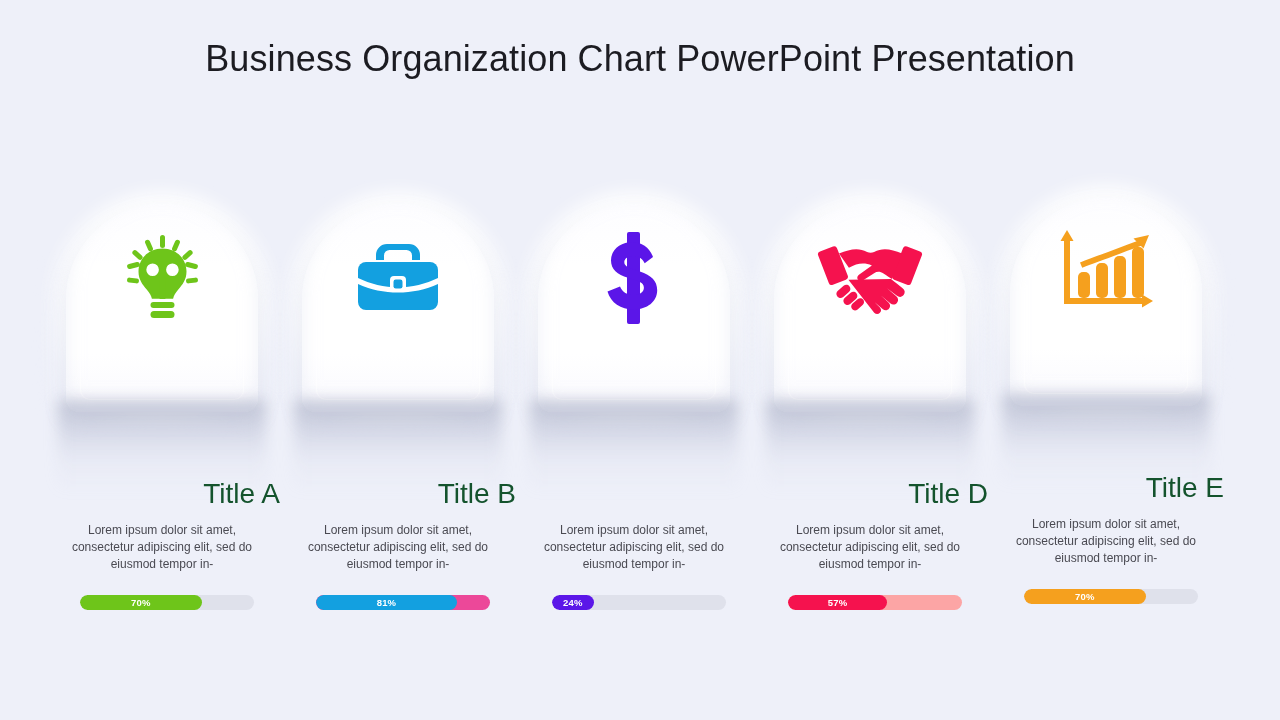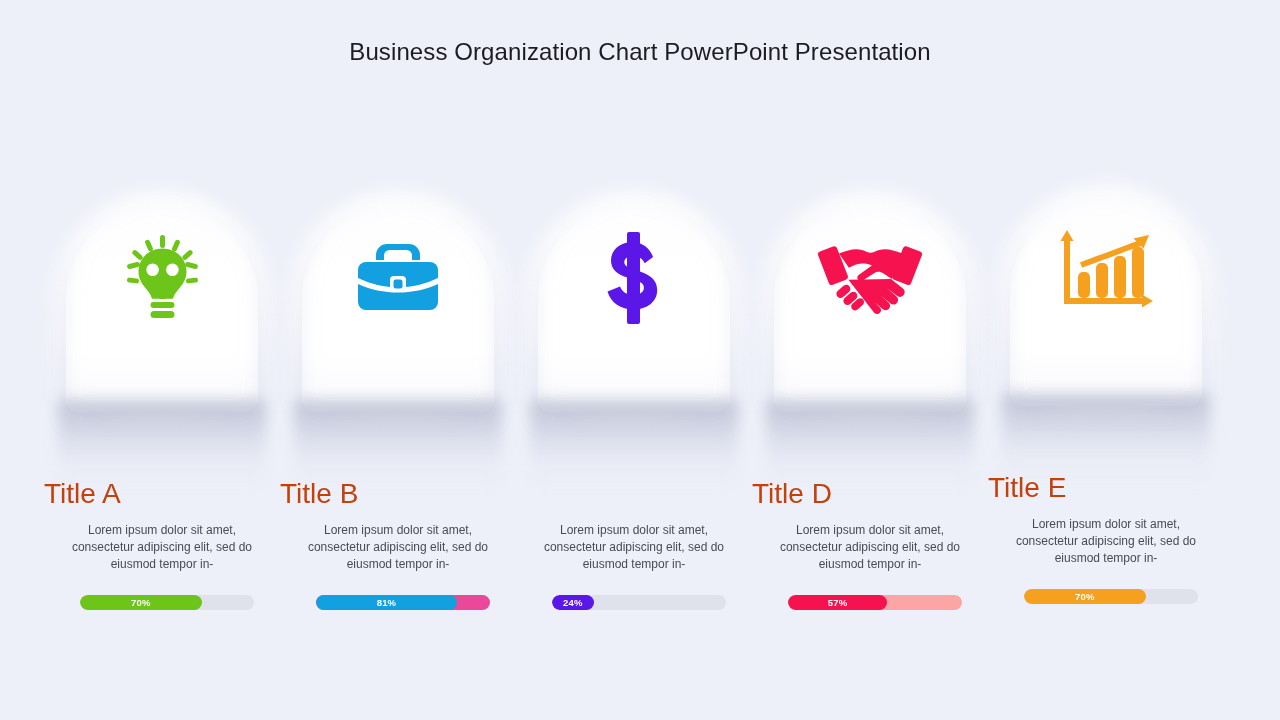--- a/index.html
+++ b/index.html
@@ -15,21 +15,21 @@
     position: relative;
   }
 
   
   .slide-title {
     position: absolute;
     top: 38px;
     left: 0;
     width: 1280px;
     text-align: center;
-    font-size: 24px;
+    font-size: 36px;
     font-weight: 400;
     color: #1c1c22;
     letter-spacing: 0.1px;
     white-space: nowrap;
   }
 
   
   .cards {
     position: absolute;
     top: 178px;
@@ -122,24 +122,24 @@
     justify-content: center;
   }
   .icon-wrap svg { display: block; }
 
   
   .card-title {
     position: absolute;
     top: 300px;
     left: 0;
     width: 236px;
-    text-align: left;
+    text-align: right;
     font-size: 28px;
     font-weight: 400;
-    color: #c2410c;
+    color: #14532d;
   }
   .card-desc {
     position: absolute;
     top: 344px;
     left: 14px;
     width: 208px;
     text-align: center;
     font-size: 12px;
     line-height: 17px;
     color: #4a4a52;

